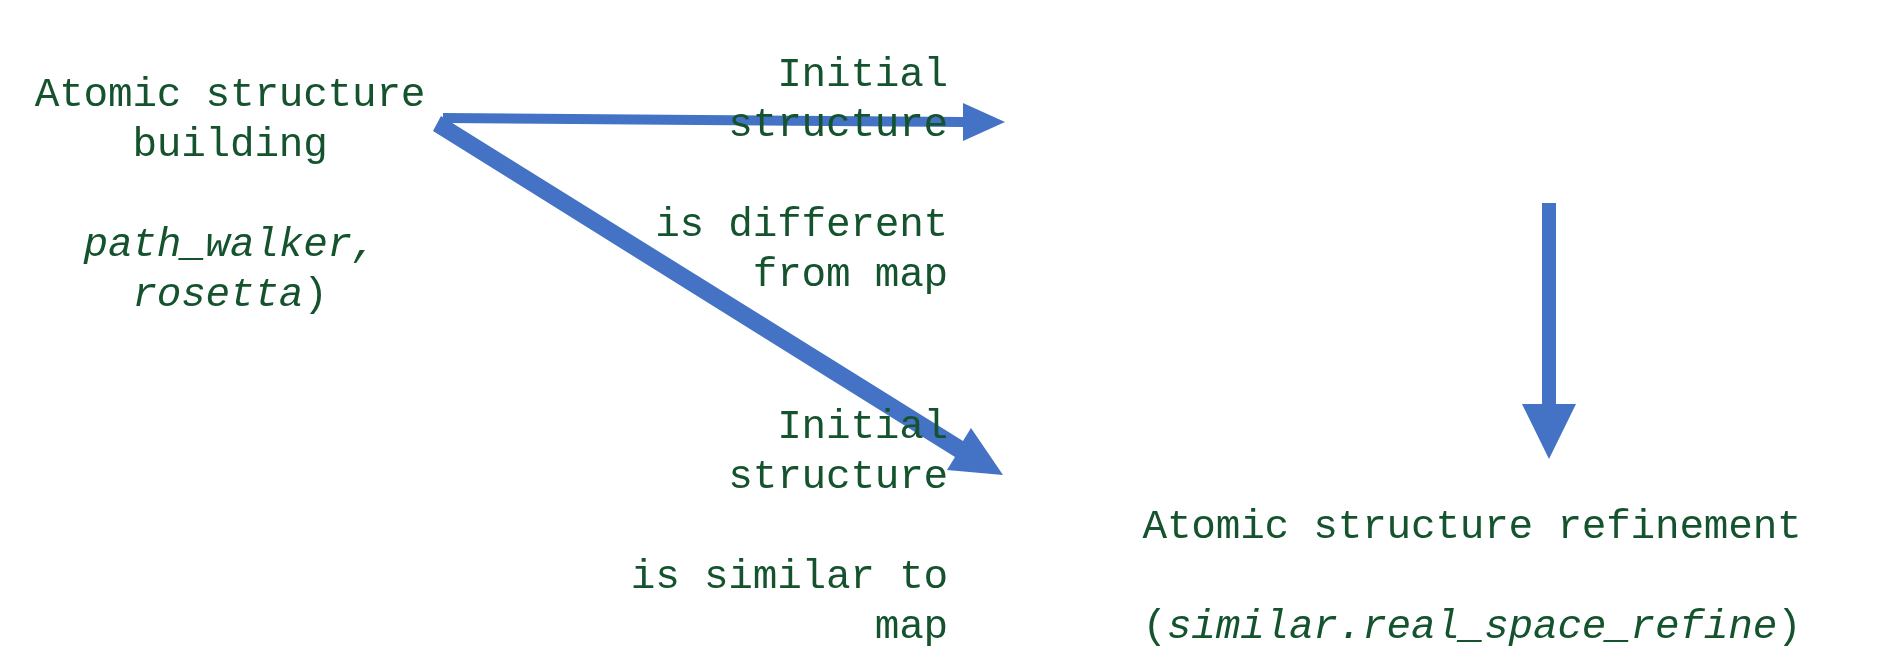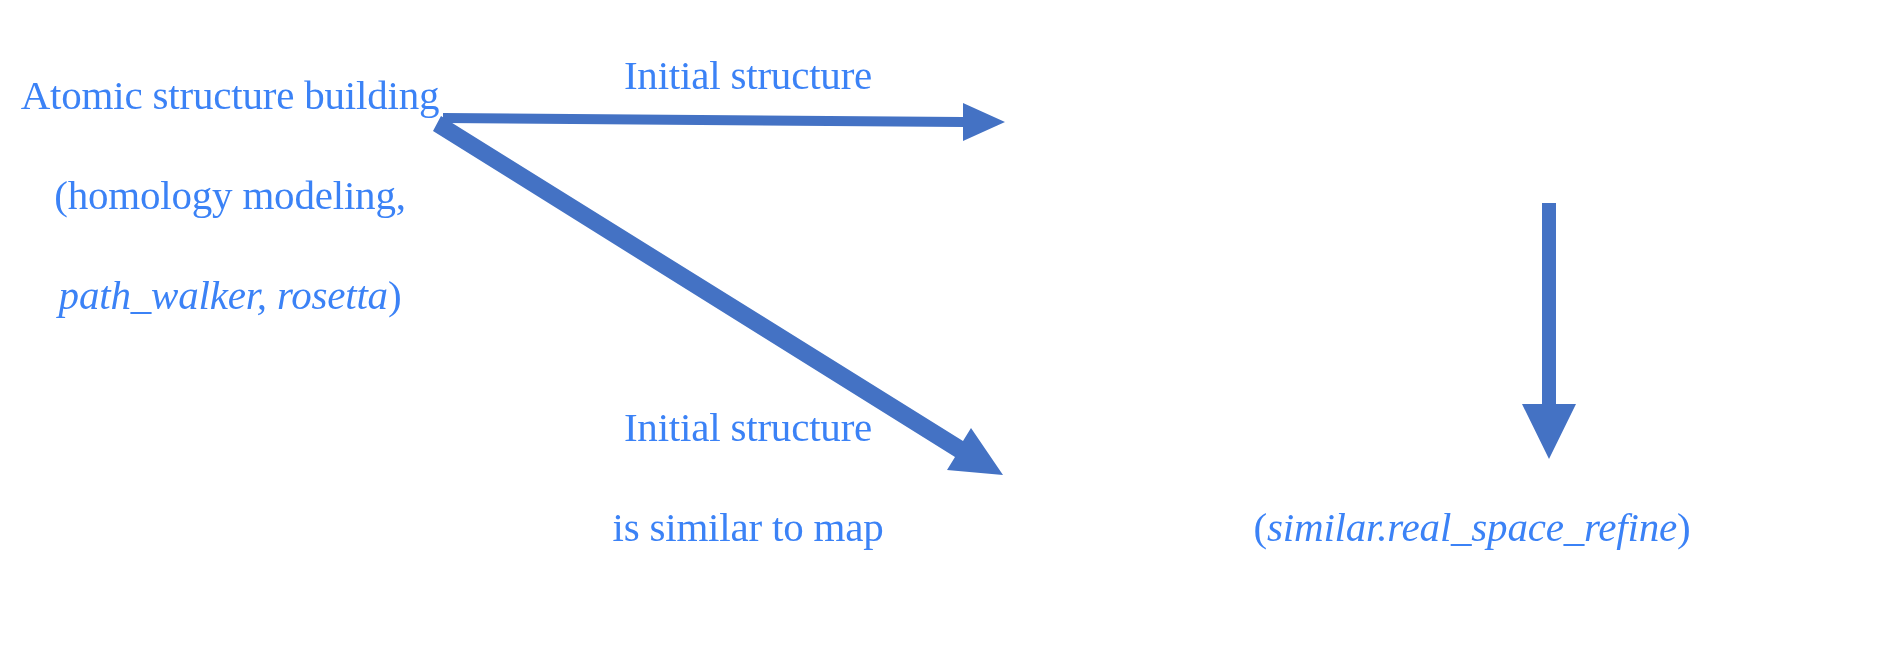--- a/index.html
+++ b/index.html
@@ -14,33 +14,33 @@
   }
   #canvas {
     position: relative;
     width: 1884px;
     height: 662px;
     background: #ffffff;
     overflow: hidden;
   }
   .textblock {
     position: absolute;
-    font-family: Liberation Serif, serif;
-    color: #3b82f6;
+    font-family: Liberation Mono, monospace;
+    color: #14532d;
     line-height: 1.22;
     white-space: pre-line;
     letter-spacing: -0.2px;
   }
   .node-text {
     font-size: 41px;
     text-align: center;
   }
   .edge-label {
     font-size: 41px;
-    text-align: center;
+    text-align: right;
   }
   .ital {
     font-style: italic;
   }
   #arrows {
     position: absolute;
     left: 0;
     top: 0;
     width: 1884px;
     height: 662px;
@@ -94,33 +94,34 @@
                L 433 131 Z" fill="#4472C4"></path>
     </g>
 
     <g>
       <path d="M 1542 203 L 1556 203 L 1556 404 L 1576 404 L 1549 459 L 1522 404 L 1542 404 Z" fill="#4472C4"></path>
     </g>
   </svg>
 
   <div class="textblock node-text" id="node-building">
     <div>Atomic structure building</div>
-    <div>(homology modeling,</div>
     <div><span class="ital">path_walker, rosetta</span><span>)</span></div>
   </div>
 
   <div class="textblock edge-label" id="label-different">
     <div>Initial structure</div>
+    <div>is different from map</div>
   </div>
 
   <div class="textblock edge-label" id="label-similar">
     <div>Initial structure</div>
     <div>is similar to map</div>
   </div>
 
   <div class="textblock node-text" id="node-flexible-fitting">
   </div>
 
   <div class="textblock node-text" id="node-refinement">
+    <div>Atomic structure refinement</div>
     <div><span>(</span><span class="ital">similar.real_space_refine</span><span>)</span></div>
   </div>
 
 </div>
 
 </body></html>

